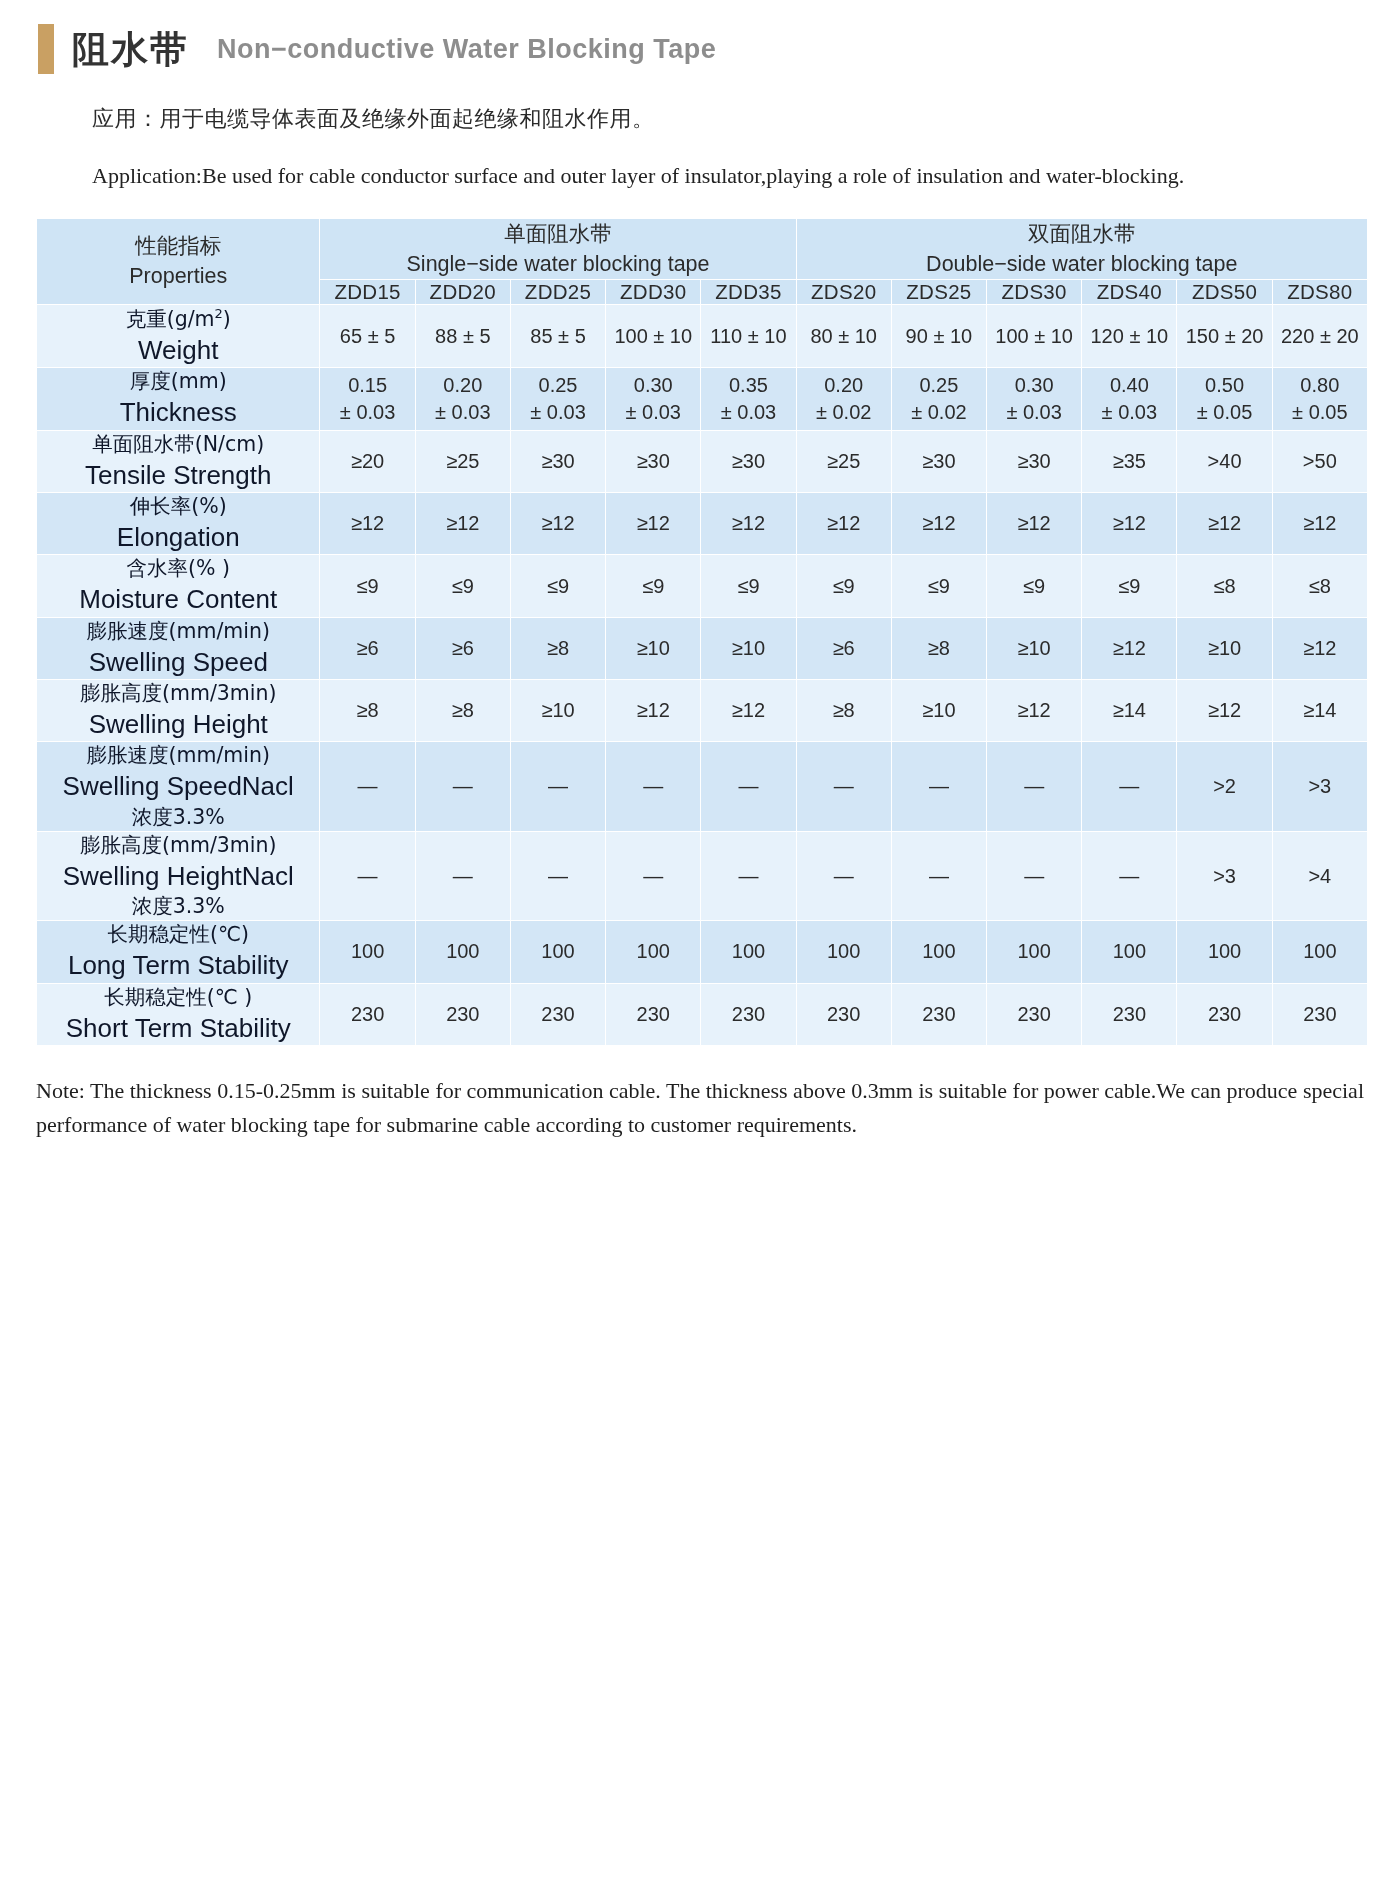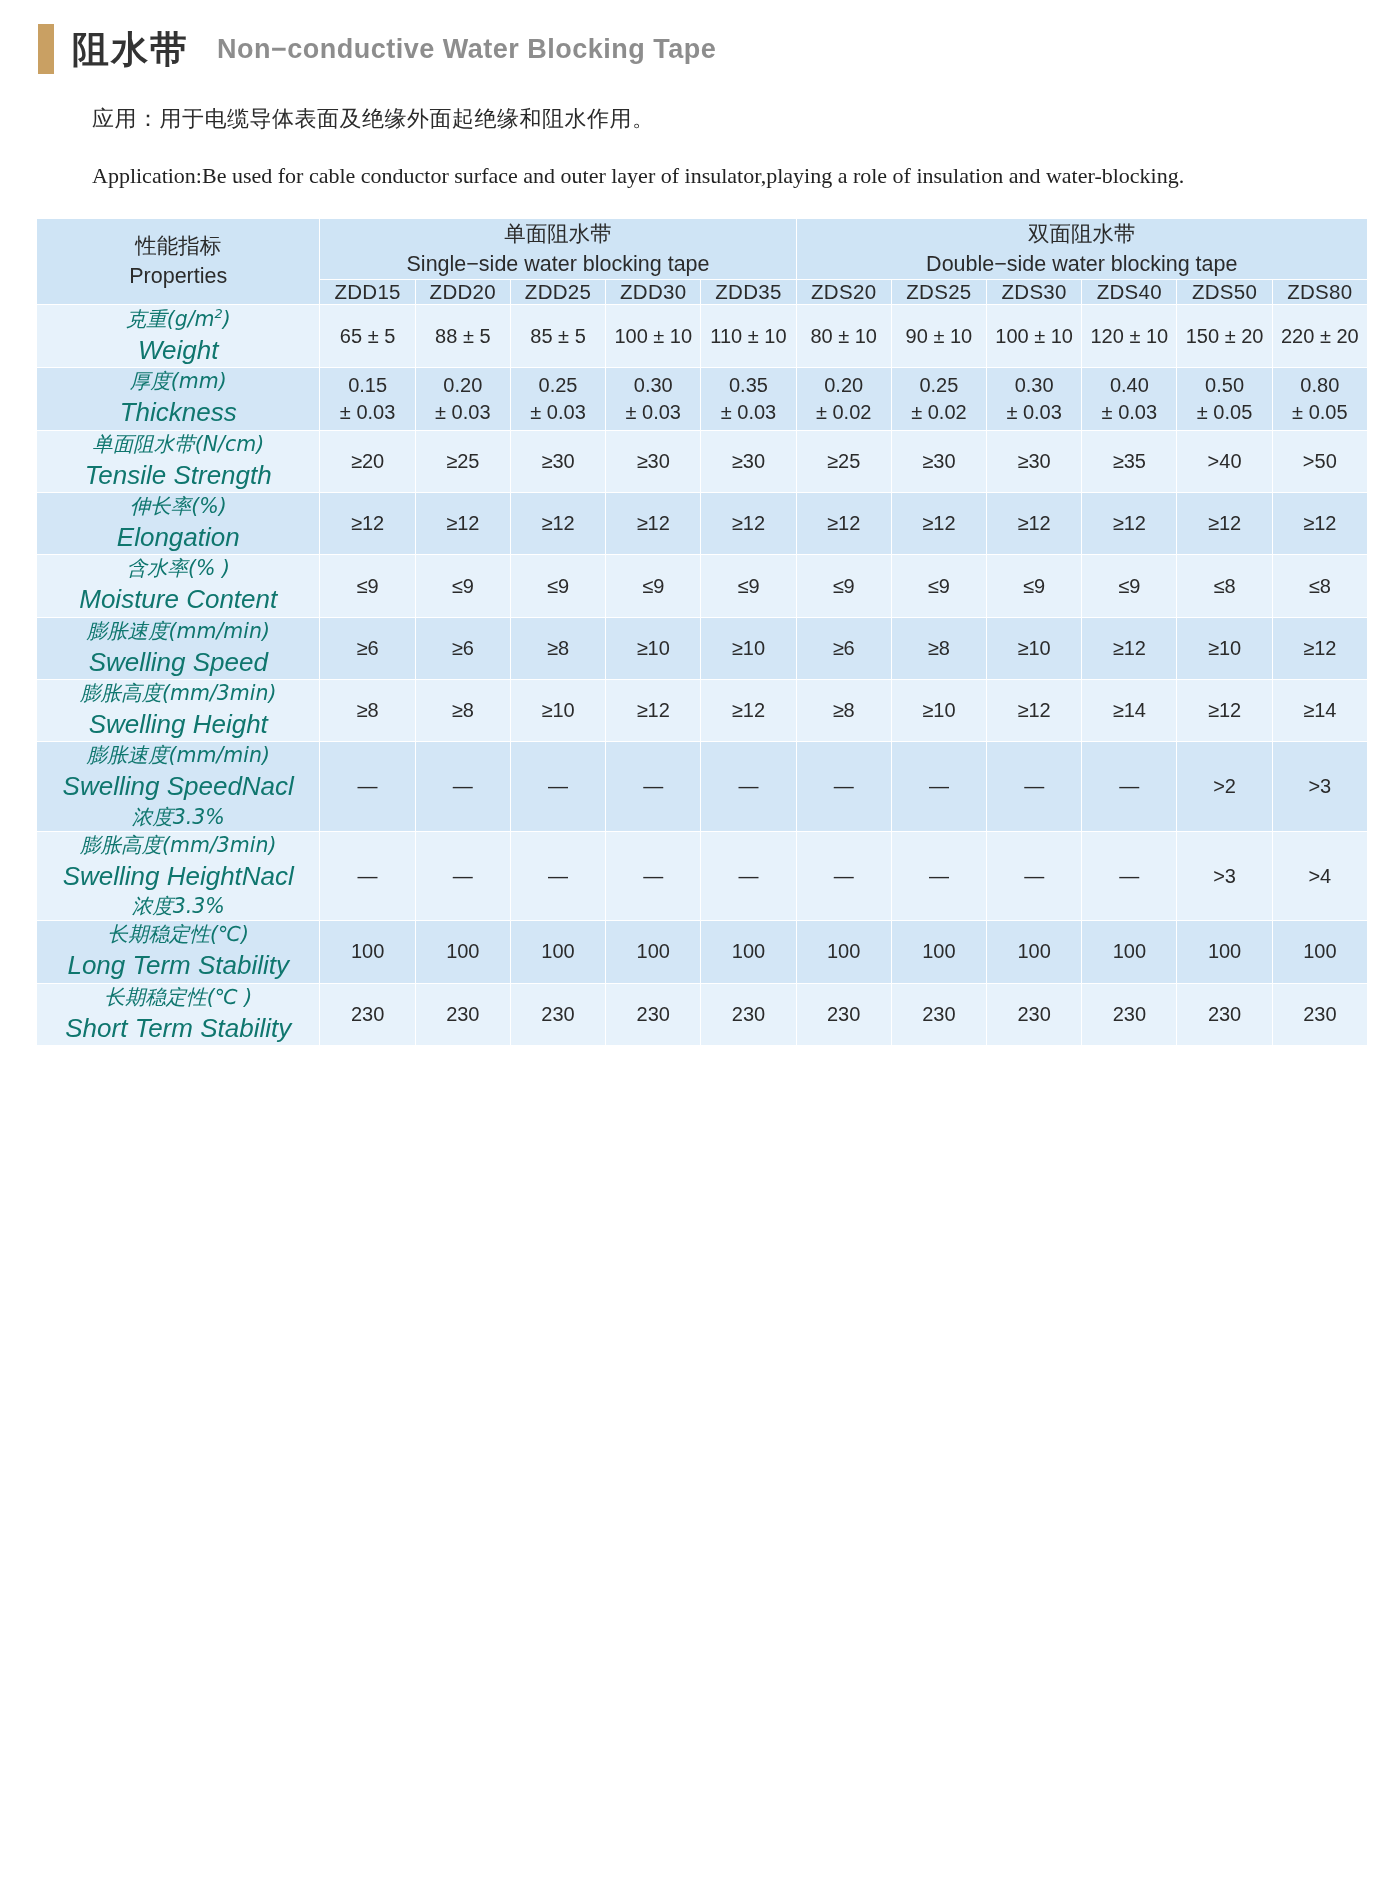--- a/index.html
+++ b/index.html
@@ -86,23 +86,22 @@
   .hdr {
     background: #cfe4f5;
   }
   .row-a { background: #e7f2fb; }
   .row-b { background: #d3e6f6; }
 
   .prop-cell {
     font-family: "DejaVu Sans", sans-serif;
     font-size: 20.5px;
     line-height: 1.32;
-    color: #0f766e;
+    color: #0f172a;
     padding: 8px 6px;
-    font-style: italic;
   }
   .prop-cell .en {
     font-family: "Liberation Sans", sans-serif;
     font-size: 26px;
   }
   .grp-cell {
     font-family: "DejaVu Sans", sans-serif;
     font-size: 21.5px;
     line-height: 1.4;
     color: #2b2b2b;
@@ -415,14 +414,15 @@
         <td class="val-cell">230</td>
         <td class="val-cell">230</td>
         <td class="val-cell">230</td>
         <td class="val-cell">230</td>
         <td class="val-cell">230</td>
         <td class="val-cell">230</td>
       </tr>
     </tbody>
   </table>
 
+  <div class="note-en">Note: The thickness 0.15-0.25mm is suitable for communication cable. The thickness above 0.3mm is suitable for power cable.We can produce special performance of water blocking tape for submarine cable according to customer requirements.</div>
 
 </div>
 
 </body></html>

